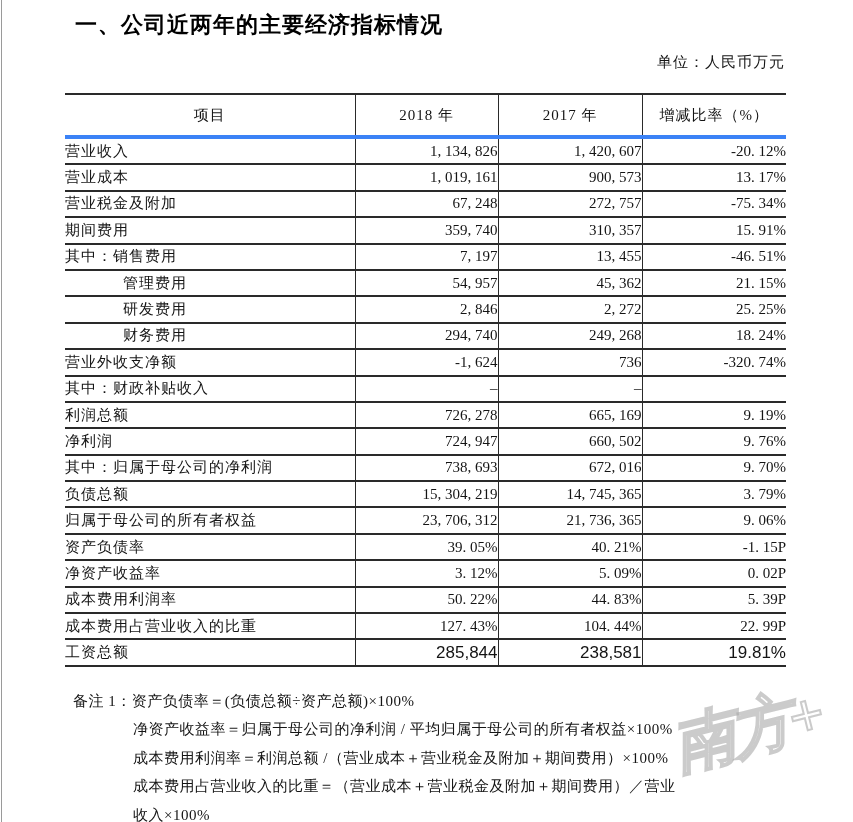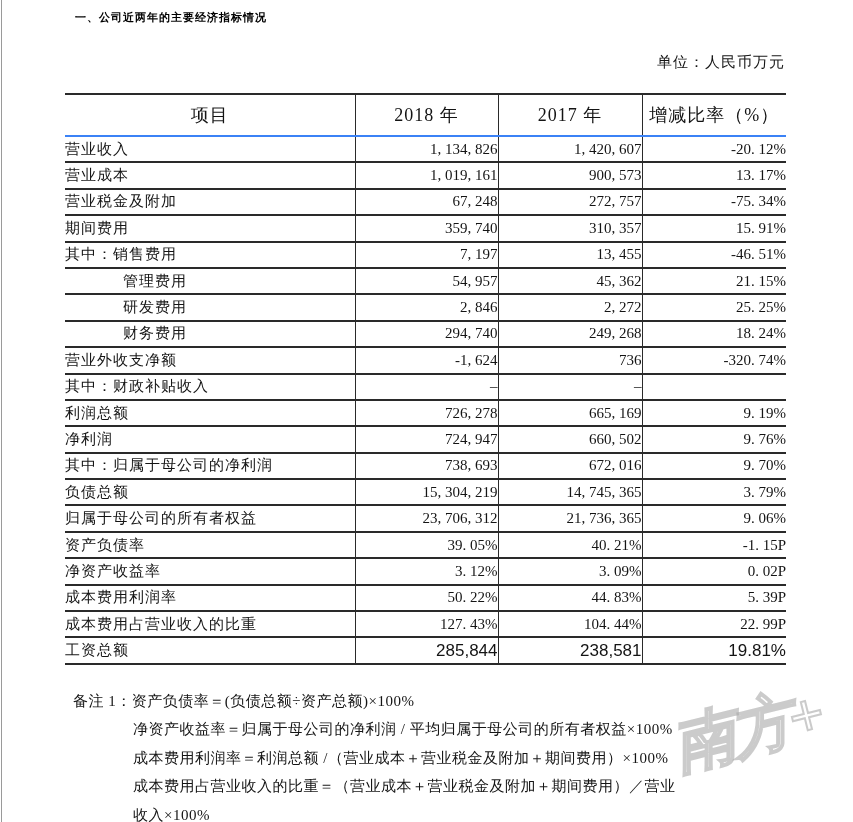--- a/index.html
+++ b/index.html
@@ -16,21 +16,21 @@
     position: absolute;
     left: 1px; top: 0;
     width: 1px; height: 100%;
     background: #9a9a9a;
   }
   .title {
     position: absolute;
     left: 75px; top: 10px;
     margin: 0;
     font-family: "Liberation Sans", "DejaVu Sans", sans-serif;
-    font-size: 11px;
+    font-size: 22px;
     font-weight: 700;
     letter-spacing: 1px;
     color: #000;
   }
   .unit-label {
     position: absolute;
     top: 53px; right: 68px;
     font-size: 15px;
     letter-spacing: 1px;
     margin-left: 44px;
@@ -39,24 +39,24 @@
     position: absolute;
     left: 65px; top: 93px;
     width: 721px;
     border-collapse: collapse;
     table-layout: fixed;
     border-top: 2px solid #2a2a2a;
   }
   table.fin th {
     height: 40px;
     font-weight: 400;
-    font-size: 18px;
+    font-size: 15px;
     text-align: center;
     letter-spacing: 1px;
-    border-bottom: 2px solid #3b82f6;
+    border-bottom: 4px solid #3b82f6;
     padding: 0;
   }
   table.fin td {
     height: 24.4px;
     font-size: 15px;
     border-bottom: 2px solid #2a2a2a;
     padding: 0;
     white-space: nowrap;
     overflow: hidden;
   }
@@ -210,21 +210,21 @@
         </tr>
         <tr>
           <td class="item">资产负债率</td>
           <td class="num">39. 05%</td>
           <td class="num">40. 21%</td>
           <td class="num">-1. 15P</td>
         </tr>
         <tr>
           <td class="item">净资产收益率</td>
           <td class="num">3. 12%</td>
-          <td class="num">3. 09%</td>
+          <td class="num">5. 09%</td>
           <td class="num">0. 02P</td>
         </tr>
         <tr>
           <td class="item">成本费用利润率</td>
           <td class="num">50. 22%</td>
           <td class="num">44. 83%</td>
           <td class="num">5. 39P</td>
         </tr>
         <tr>
           <td class="item">成本费用占营业收入的比重</td>

